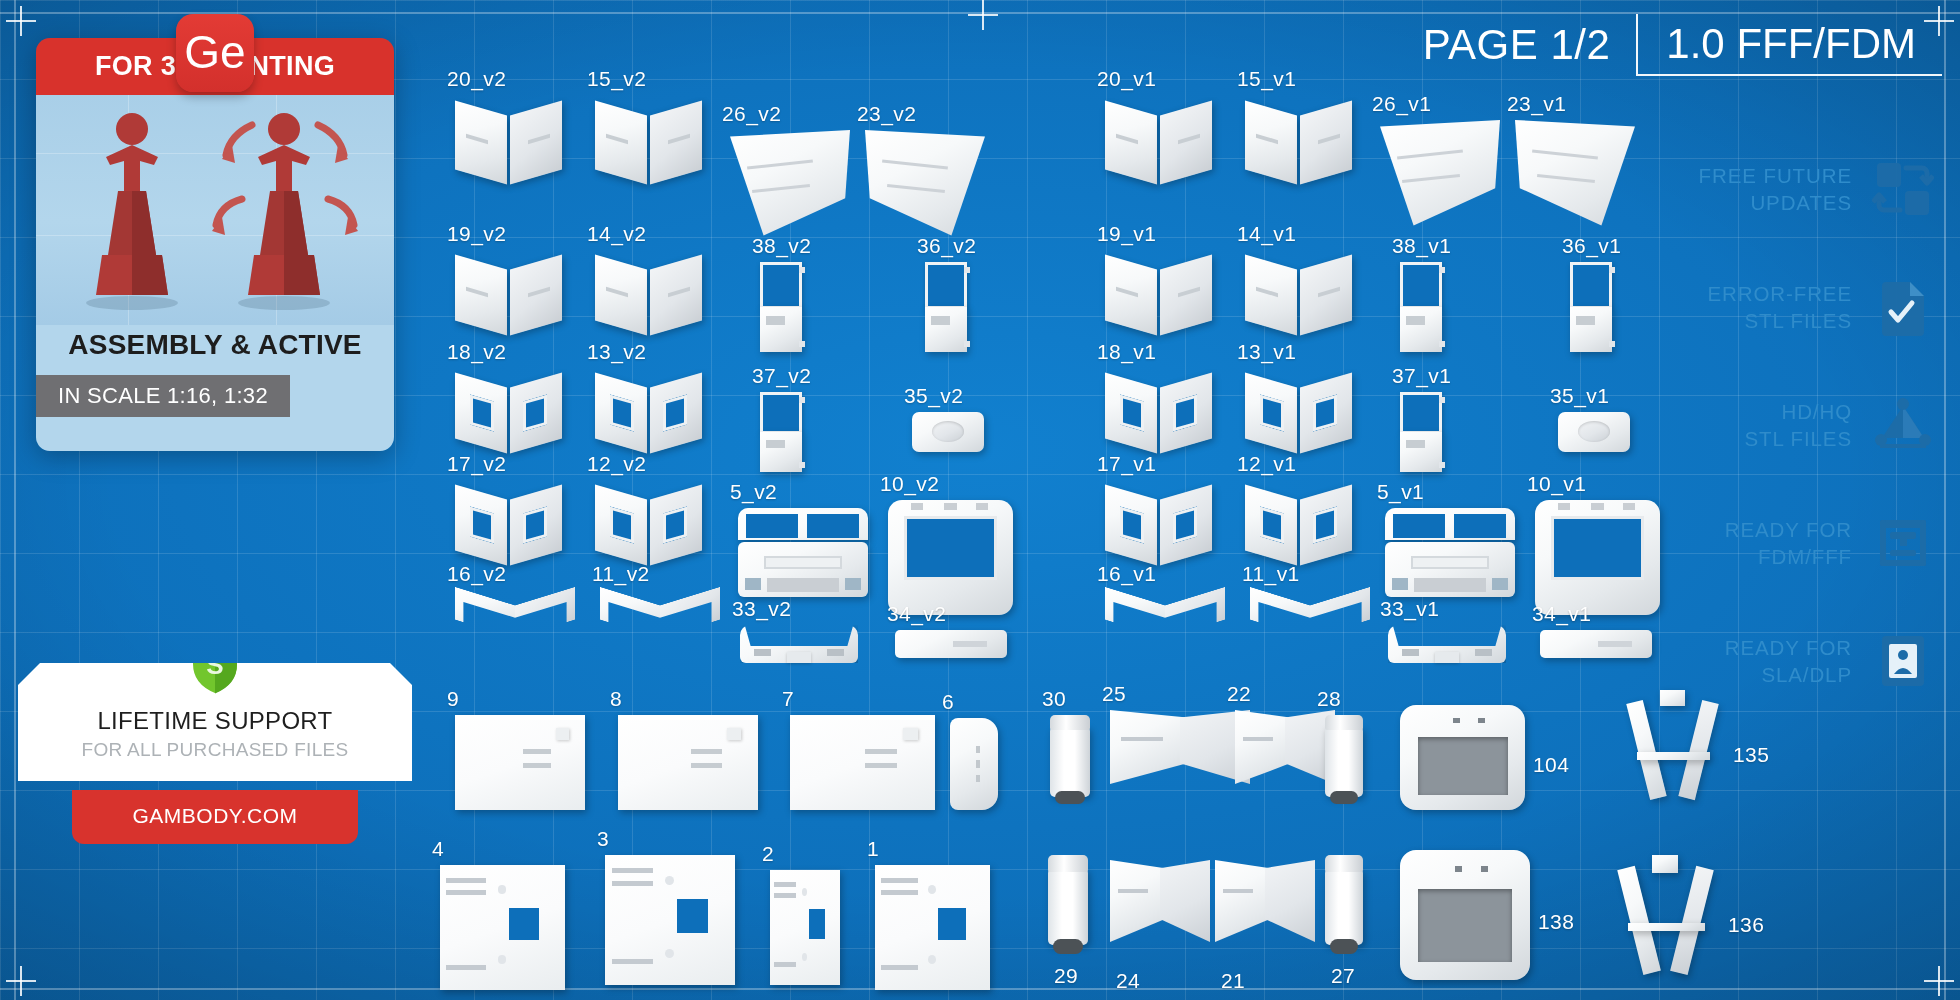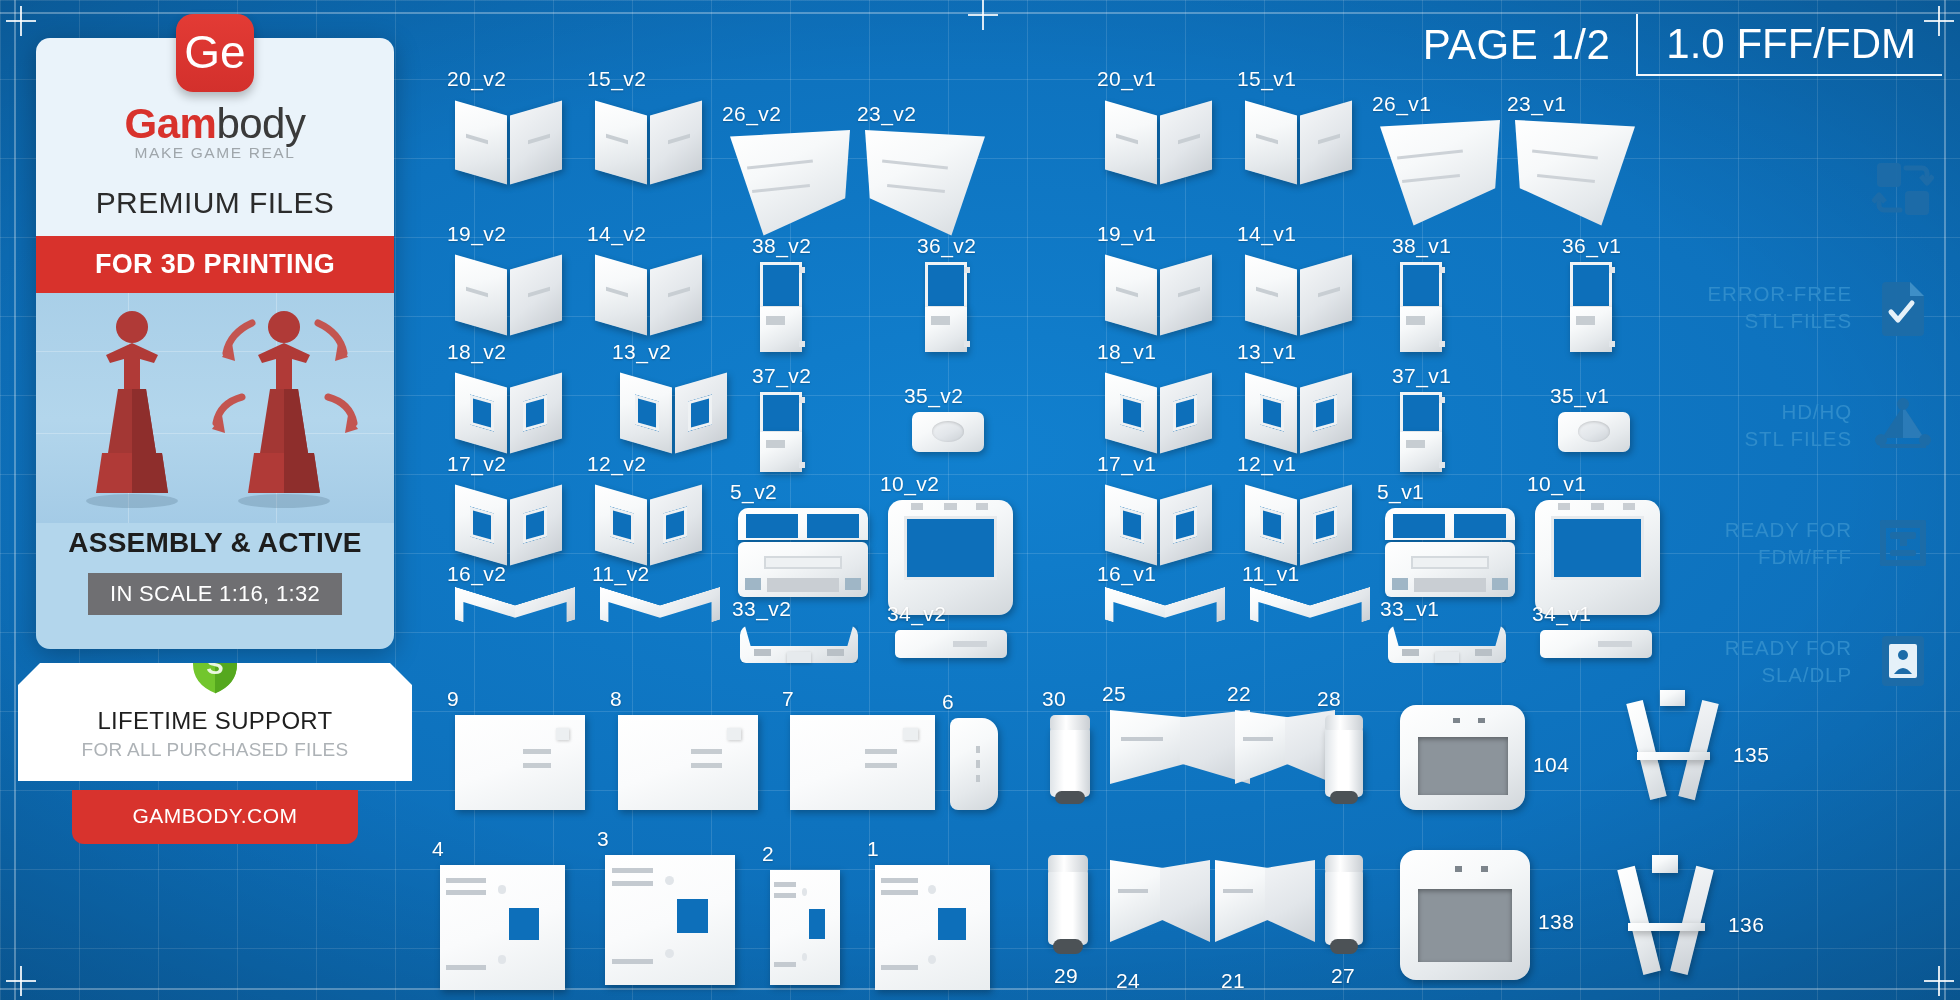--- a/index.html
+++ b/index.html
@@ -85,21 +85,21 @@
   }
   #figures {
     background:linear-gradient(180deg,#a9cfe8 0%, #b3d6ec 55%, #a4cbe6 100%);
     height:230px; position:relative; overflow:hidden;
   }
   #figures .gridline{ position:absolute; background:rgba(255,255,255,.25); }
   #assembly {
     background:#b3d6ec; text-align:center; color:#1d1d1d;
     font-size:28px; font-weight:700; padding:4px 0 14px; letter-spacing:.2px;
   }
-  #scale-wrap{ background:#b3d6ec; text-align:center; padding-bottom:34px; }
+  #scale-wrap{ background:#b3d6ec; text-align:left; padding-bottom:34px; }
   #scale {
     display:inline-block; background:#6f6f72; color:#fff;
     font-size:22px; padding:8px 22px; letter-spacing:.3px;
   }
   #support-card{
     position:absolute; left:-18px; right:-18px; top:625px;
     background:#ffffff; text-align:center; padding:44px 0 20px;
     box-shadow:0 5px 18px rgba(0,0,0,.22);
     clip-path:polygon(22px 0, calc(100% - 22px) 0, 100% 22px, 100% 100%, 0 100%, 0 22px);
   }
@@ -147,27 +147,20 @@
 
 <div id="header">
   <div id="page-label">PAGE 1/2</div>
   <div id="fdm-box">1.0 FFF/FDM</div>
 </div>
 
 <div id="promo">
   <div id="logo-badge">Ge</div>
 
   <div id="promo-inner">
-    <div id="promo-white">
-      <div id="brand">
-        <span class="gam">Gam</span><span class="body">body</span>
-      </div>
-      <div id="tagline">MAKE GAME REAL</div>
-      <div id="premium">PREMIUM FILES</div>
-    </div>
 
     <div id="redbar">FOR 3D PRINTING</div>
 
     <div id="figures">
       <div class="gridline" style="left:0;right:0;top:58px;height:1px;"></div>
       <div class="gridline" style="left:0;right:0;top:140px;height:1px;"></div>
       <div class="gridline" style="top:0;bottom:0;left:92px;width:1px;"></div>
       <div class="gridline" style="top:0;bottom:0;left:240px;width:1px;"></div>
       <svg viewBox="0 0 358 230" width="358" height="230" style="position:absolute;inset:0;">
         <ellipse cx="96" cy="208" rx="46" ry="7" fill="rgba(60,90,115,.22)"></ellipse>
@@ -221,20 +214,24 @@
     <div id="support-title">LIFETIME SUPPORT</div>
     <div id="support-sub">FOR ALL PURCHASED FILES</div>
   </div>
 
   <div id="site-bar">GAMBODY.COM</div>
 </div>
 
 <div id="features">
 
   <div class="feat">
+    <div class="feat-text">
+      <div>FREE FUTURE</div>
+      <div>UPDATES</div>
+    </div>
     <div class="feat-icon">
       <svg viewBox="0 0 62 62" fill="none" stroke="#1d6ca8" stroke-width="5">
         <rect x="5" y="5" width="24" height="24" rx="4" fill="#1d6ca8" stroke="none"></rect>
         <rect x="33" y="33" width="24" height="24" rx="4" fill="#1d6ca8" stroke="none"></rect>
         <path d="M34 10 h16 a5 5 0 0 1 5 5 v8" stroke-linecap="round"></path>
         <path d="M49 18 l6 7 l6 -7" fill="none" stroke-linejoin="round"></path>
         <path d="M28 52 H12 a5 5 0 0 1 -5 -5 v-8" stroke-linecap="round"></path>
         <path d="M13 44 l-6 -7 l-6 7" fill="none" stroke-linejoin="round"></path>
       </svg>
     </div>
@@ -363,21 +360,21 @@
       <div style="position: absolute; left: 38.64px; top: 5.4px; width: 6.72px; height: 6px; background: rgb(226, 230, 234);"></div>
       <div style="position: absolute; left: 38.64px; top: 79.2px; width: 6.72px; height: 6px; background: rgb(226, 230, 234);"></div>
     </div>
     <div style="position: absolute; left: 455px; top: 368px; width: 110px; height: 100px;">
       <div class="part-label" style="left: -8px; top: -28px;">18_v2</div>
       <div style="position: absolute; left: 0px; top: 12px; width: 51.7px; height: 66px; background: linear-gradient(152deg, rgb(255, 255, 255) 0%, rgb(247, 249, 250) 35%, rgb(229, 233, 236) 70%, rgb(210, 215, 219) 100%); box-shadow: rgba(0, 0, 0, 0.28) 2px 3px 7px; transform: skewY(16deg);"></div>
       <div style="position: absolute; left: 55px; top: 12px; width: 51.7px; height: 66px; background: linear-gradient(152deg, rgb(242, 244, 246) 0%, rgb(226, 230, 234) 55%, rgb(203, 208, 213) 100%); box-shadow: rgba(0, 0, 0, 0.28) 2px 3px 7px; transform: skewY(-16deg);"></div>
       <div style="position: absolute; left: 15.4px; top: 30px; width: 24.2px; height: 30px; background: rgb(13, 111, 186); box-shadow: rgb(238, 241, 243) 0px 0px 0px 3px inset; transform: skewY(16deg);"></div>
       <div style="position: absolute; left: 68.2px; top: 30px; width: 24.2px; height: 30px; background: rgb(13, 111, 186); box-shadow: rgb(238, 241, 243) 0px 0px 0px 3px inset; transform: skewY(-16deg);"></div>
     </div>
-    <div style="position: absolute; left: 620px; top: 368px; width: 110px; height: 100px;">
+    <div style="position: absolute; left: 595px; top: 368px; width: 110px; height: 100px;">
       <div class="part-label" style="left: -8px; top: -28px;">13_v2</div>
       <div style="position: absolute; left: 0px; top: 12px; width: 51.7px; height: 66px; background: linear-gradient(152deg, rgb(255, 255, 255) 0%, rgb(247, 249, 250) 35%, rgb(229, 233, 236) 70%, rgb(210, 215, 219) 100%); box-shadow: rgba(0, 0, 0, 0.28) 2px 3px 7px; transform: skewY(16deg);"></div>
       <div style="position: absolute; left: 55px; top: 12px; width: 51.7px; height: 66px; background: linear-gradient(152deg, rgb(242, 244, 246) 0%, rgb(226, 230, 234) 55%, rgb(203, 208, 213) 100%); box-shadow: rgba(0, 0, 0, 0.28) 2px 3px 7px; transform: skewY(-16deg);"></div>
       <div style="position: absolute; left: 15.4px; top: 30px; width: 24.2px; height: 30px; background: rgb(13, 111, 186); box-shadow: rgb(238, 241, 243) 0px 0px 0px 3px inset; transform: skewY(16deg);"></div>
       <div style="position: absolute; left: 68.2px; top: 30px; width: 24.2px; height: 30px; background: rgb(13, 111, 186); box-shadow: rgb(238, 241, 243) 0px 0px 0px 3px inset; transform: skewY(-16deg);"></div>
     </div>
     <div style="position: absolute; left: 760px; top: 392px; width: 42px; height: 80px;">
       <div class="part-label" style="left: -8px; top: -28px;">37_v2</div>
       <div style="position: absolute; left: 0px; top: 0px; width: 42px; height: 41.6px; background: rgb(13, 111, 186); box-shadow: rgb(240, 243, 245) 0px 0px 0px 3px inset, rgba(0, 0, 0, 0.25) 1px 2px 5px;"></div>
       <div style="position: absolute; left: 0px; top: 40px; width: 42px; height: 40px; background: linear-gradient(152deg, rgb(255, 255, 255) 0%, rgb(247, 249, 250) 35%, rgb(229, 233, 236) 70%, rgb(210, 215, 219) 100%); box-shadow: rgba(0, 0, 0, 0.28) 2px 3px 7px;"></div>

